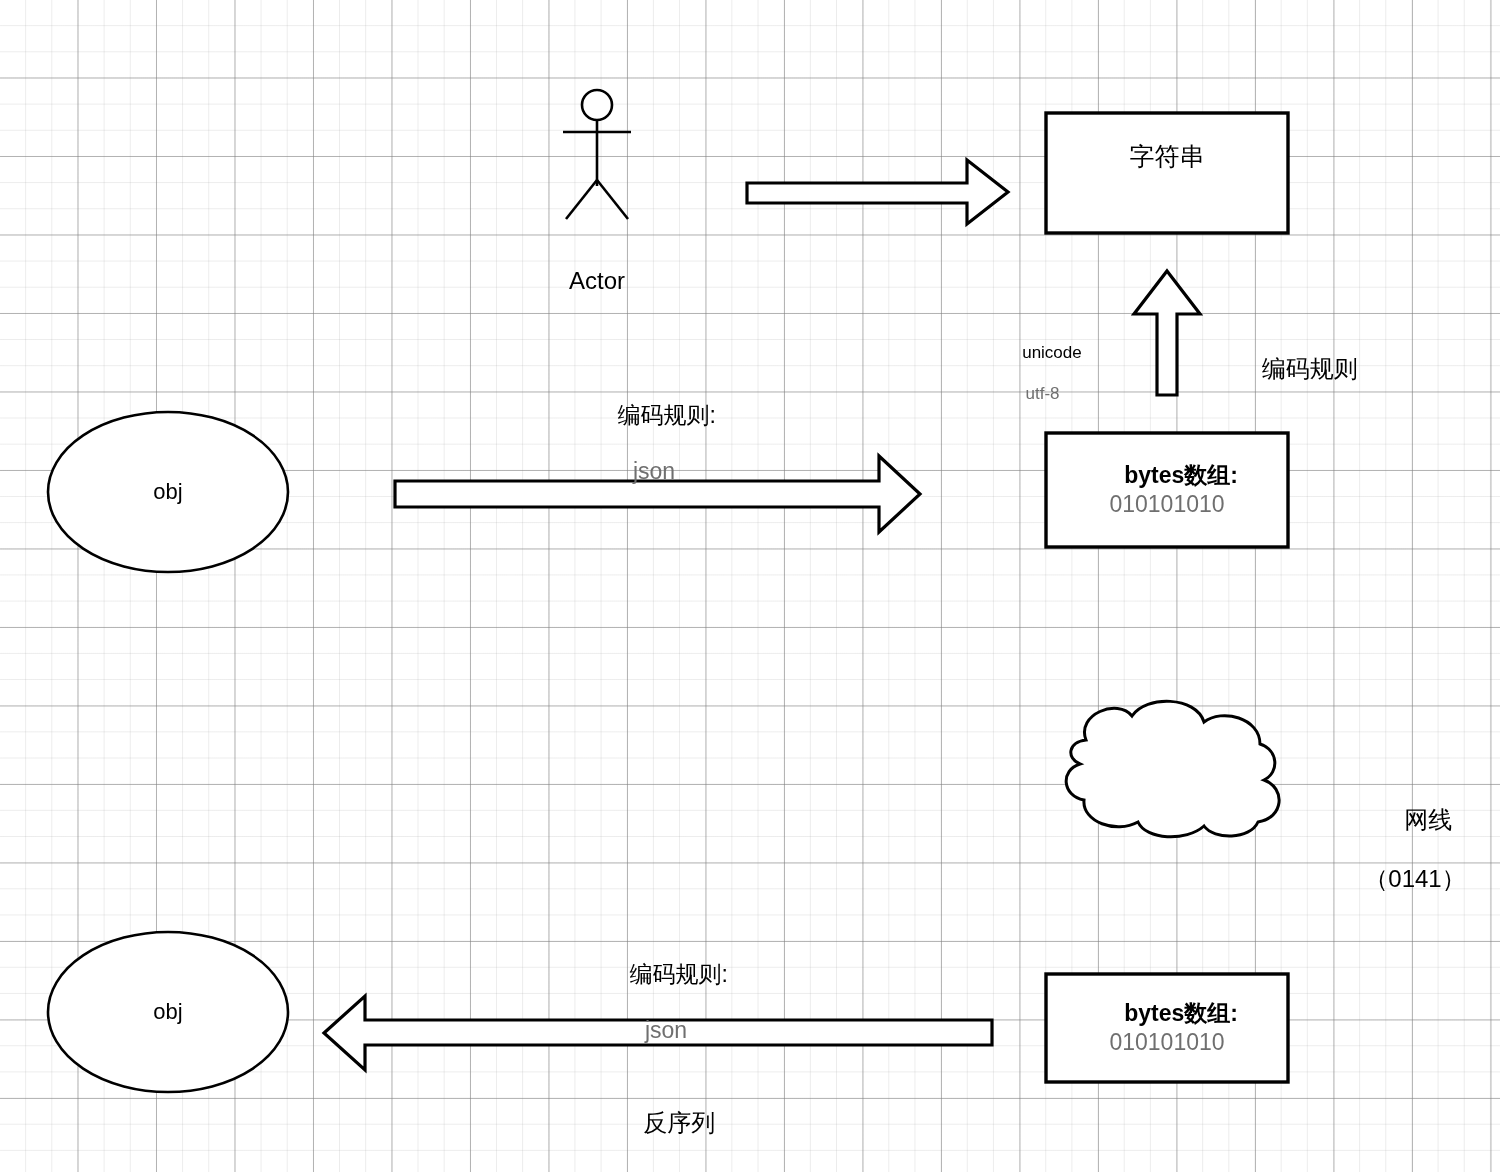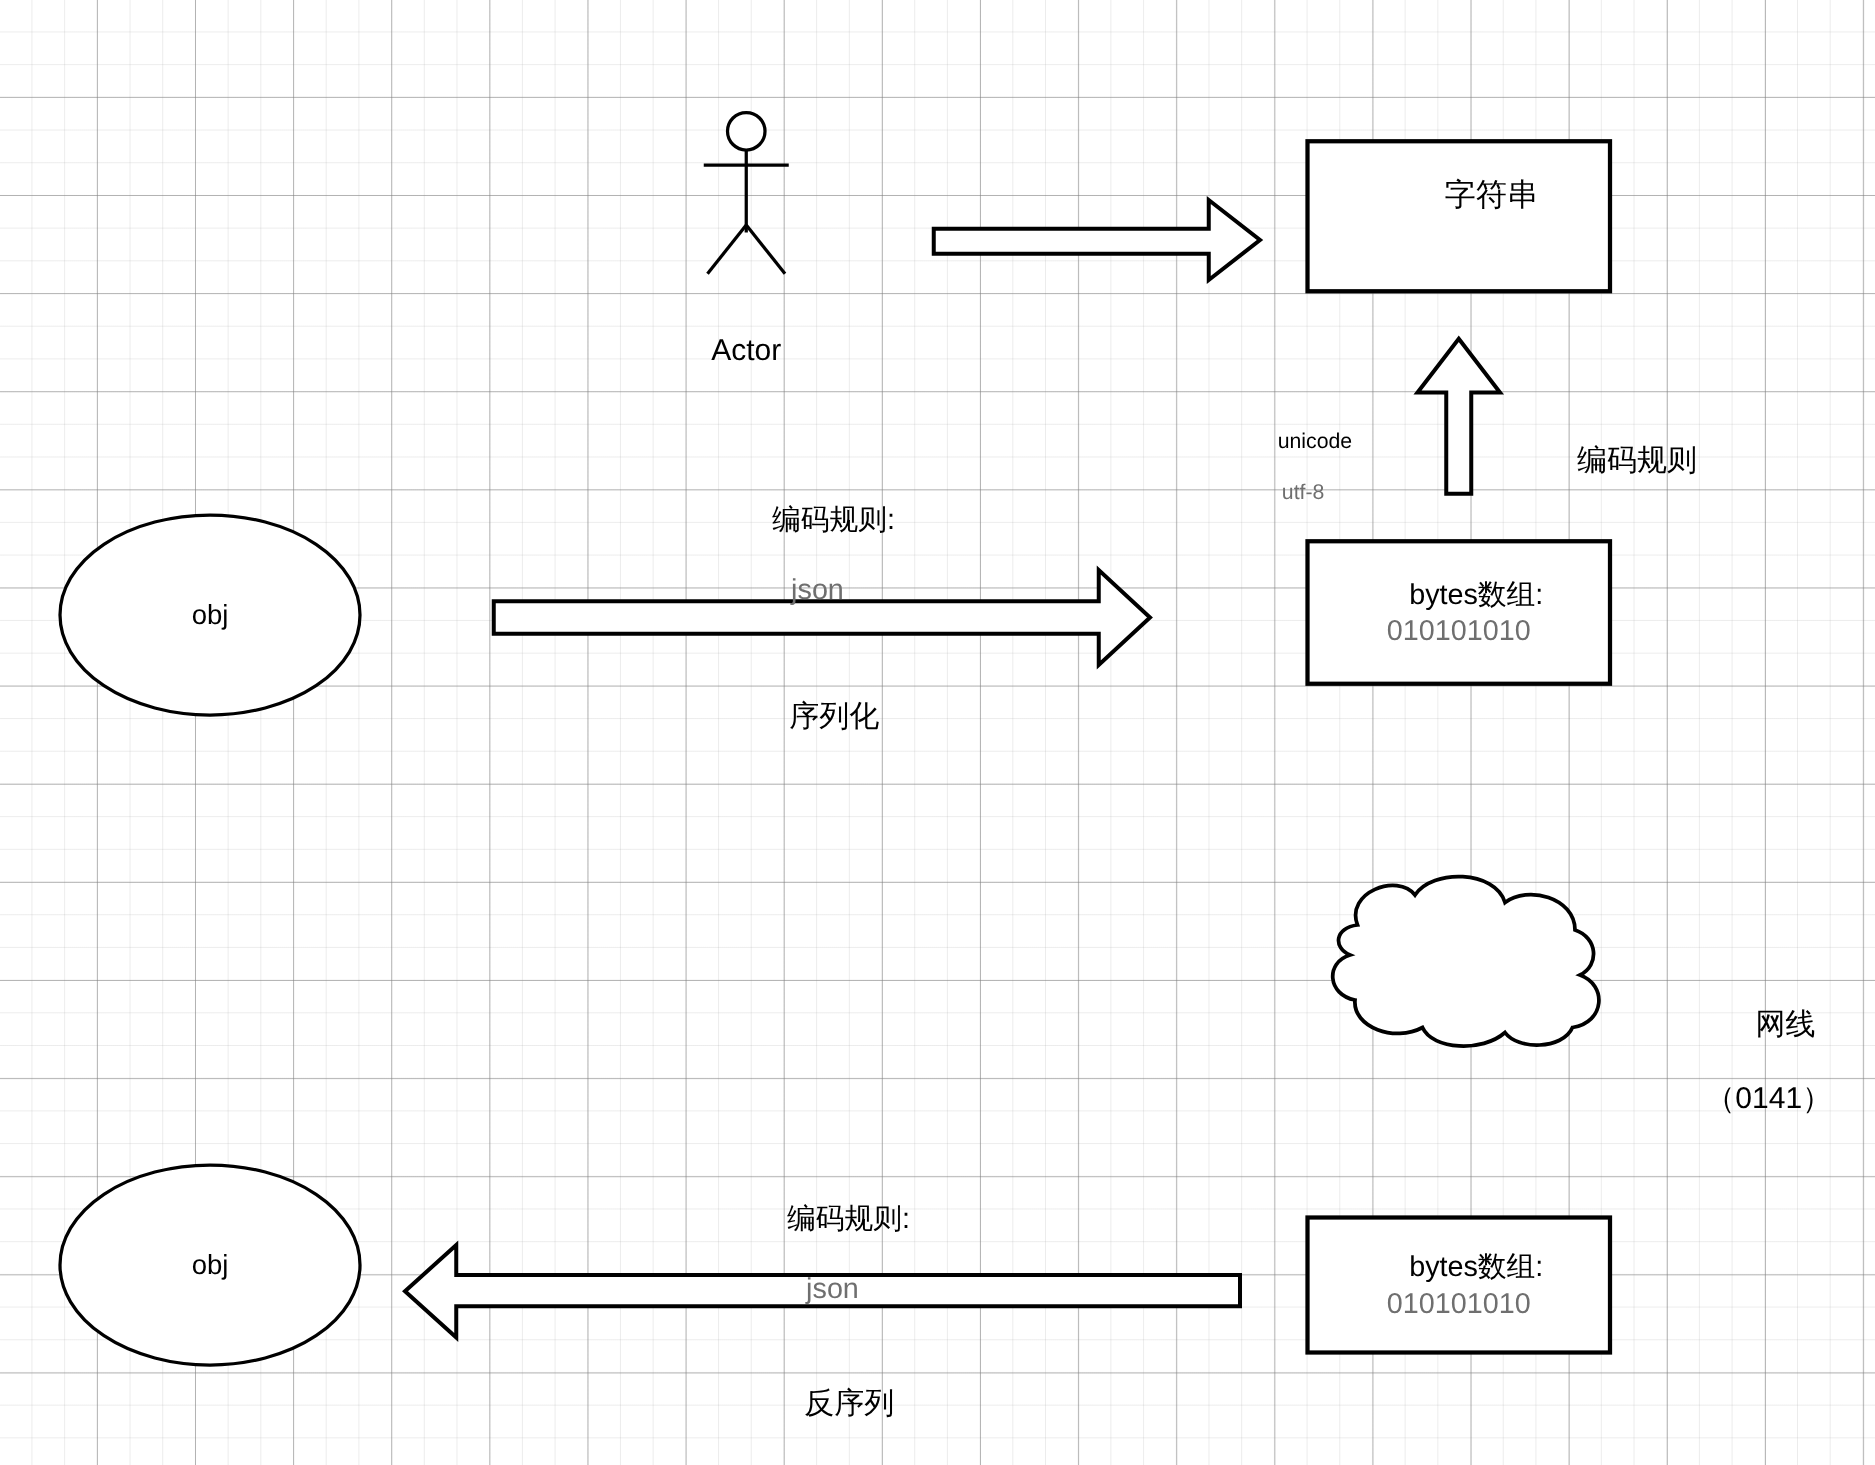--- a/index.html
+++ b/index.html
@@ -54,21 +54,21 @@
     flex-direction: column;
     text-align: center;
     color: #000000;
     line-height: 1.25;
     white-space: pre;
     pointer-events: none;
   }
   .node-text .sub {
     color: #6f6f6f;
   }
-  .bold { font-weight: normal; margin-left: 28px; }
+  .bold { font-weight: bold; margin-left: 28px; }
 </style>
 </head>
 <body>
 
 <div id="canvas">
 
   <svg class="shape-svg" style="left:540px; top:88px; width:120px; height:135px;" viewBox="0 0 120 135">
     <circle cx="57" cy="17" r="15" fill="#ffffff" stroke="#000000" stroke-width="2.6"></circle>
     <line x1="57" y1="32" x2="57" y2="98" stroke="#000000" stroke-width="2.6"></line>
     <line x1="23" y1="44" x2="91" y2="44" stroke="#000000" stroke-width="2.6"></line>
@@ -79,21 +79,21 @@
     <span>Actor</span>
   </div>
 
   <svg class="shape-svg" style="left:745px; top:155px; width:266px; height:74px;" viewBox="0 0 266 74">
     <polygon points="2,28 222,28 222,5 263,37 222,69 222,48 2,48" fill="#ffffff" stroke="#000000" stroke-width="3.2" stroke-linejoin="miter"></polygon>
   </svg>
 
   <svg class="shape-svg" style="left:1044px; top:111px; width:246px; height:124px;" viewBox="0 0 246 124">
     <rect x="2" y="2" width="242" height="120" fill="#ffffff" stroke="#000000" stroke-width="3.4"></rect>
   </svg>
-  <div class="node-text" style="left:1044px; top:111px; width:246px; height:92px; font-size:25px;padding-left:26px;">
+  <div class="node-text" style="left:1044px; top:111px; width:246px; height:92px; font-size:25px;">
     <span>字符串</span>
   </div>
 
   <svg class="shape-svg" style="left:1131px; top:268px; width:72px; height:130px;" viewBox="0 0 72 130">
     <polygon points="36,3 69,46 46,46 46,127 26,127 26,46 3,46" fill="#ffffff" stroke="#000000" stroke-width="3.2" stroke-linejoin="miter"></polygon>
   </svg>
 
   <div class="lbl" style="left:955px; top:322px; width:175px; font-size:17px; text-align:center;">
     <span>unicode</span>
     <span class="sub">utf-8</span>
@@ -120,23 +120,20 @@
 
   <svg class="shape-svg" style="left:393px; top:452px; width:530px; height:84px;" viewBox="0 0 530 84">
     <polygon points="2,29 486,29 486,4 527,42 486,80 486,55 2,55" fill="#ffffff" stroke="#000000" stroke-width="3.2" stroke-linejoin="miter"></polygon>
   </svg>
 
   <div class="lbl" style="left:566px; top:373px; width:176px; font-size:23px;">
     <span>编码规则:</span>
     <span class="sub">json</span>
   </div>
 
-  <div class="lbl" style="left:566px; top:530px; width:176px; font-size:24px;">
-    <span>序列化</span>
-  </div>
 
   <svg class="shape-svg" style="left:1046px; top:700px; width:246px; height:135px;" viewBox="0 0 246 135">
     <path d="M 40 40
              C 30 14, 72 -2, 86 16
              C 100 -5, 150 -4, 158 22
              C 176 8, 214 18, 214 44
              C 232 50, 234 72, 218 80
              C 240 88, 238 118, 212 122
              C 204 140, 168 140, 158 126
              C 140 142, 100 140, 92 122

